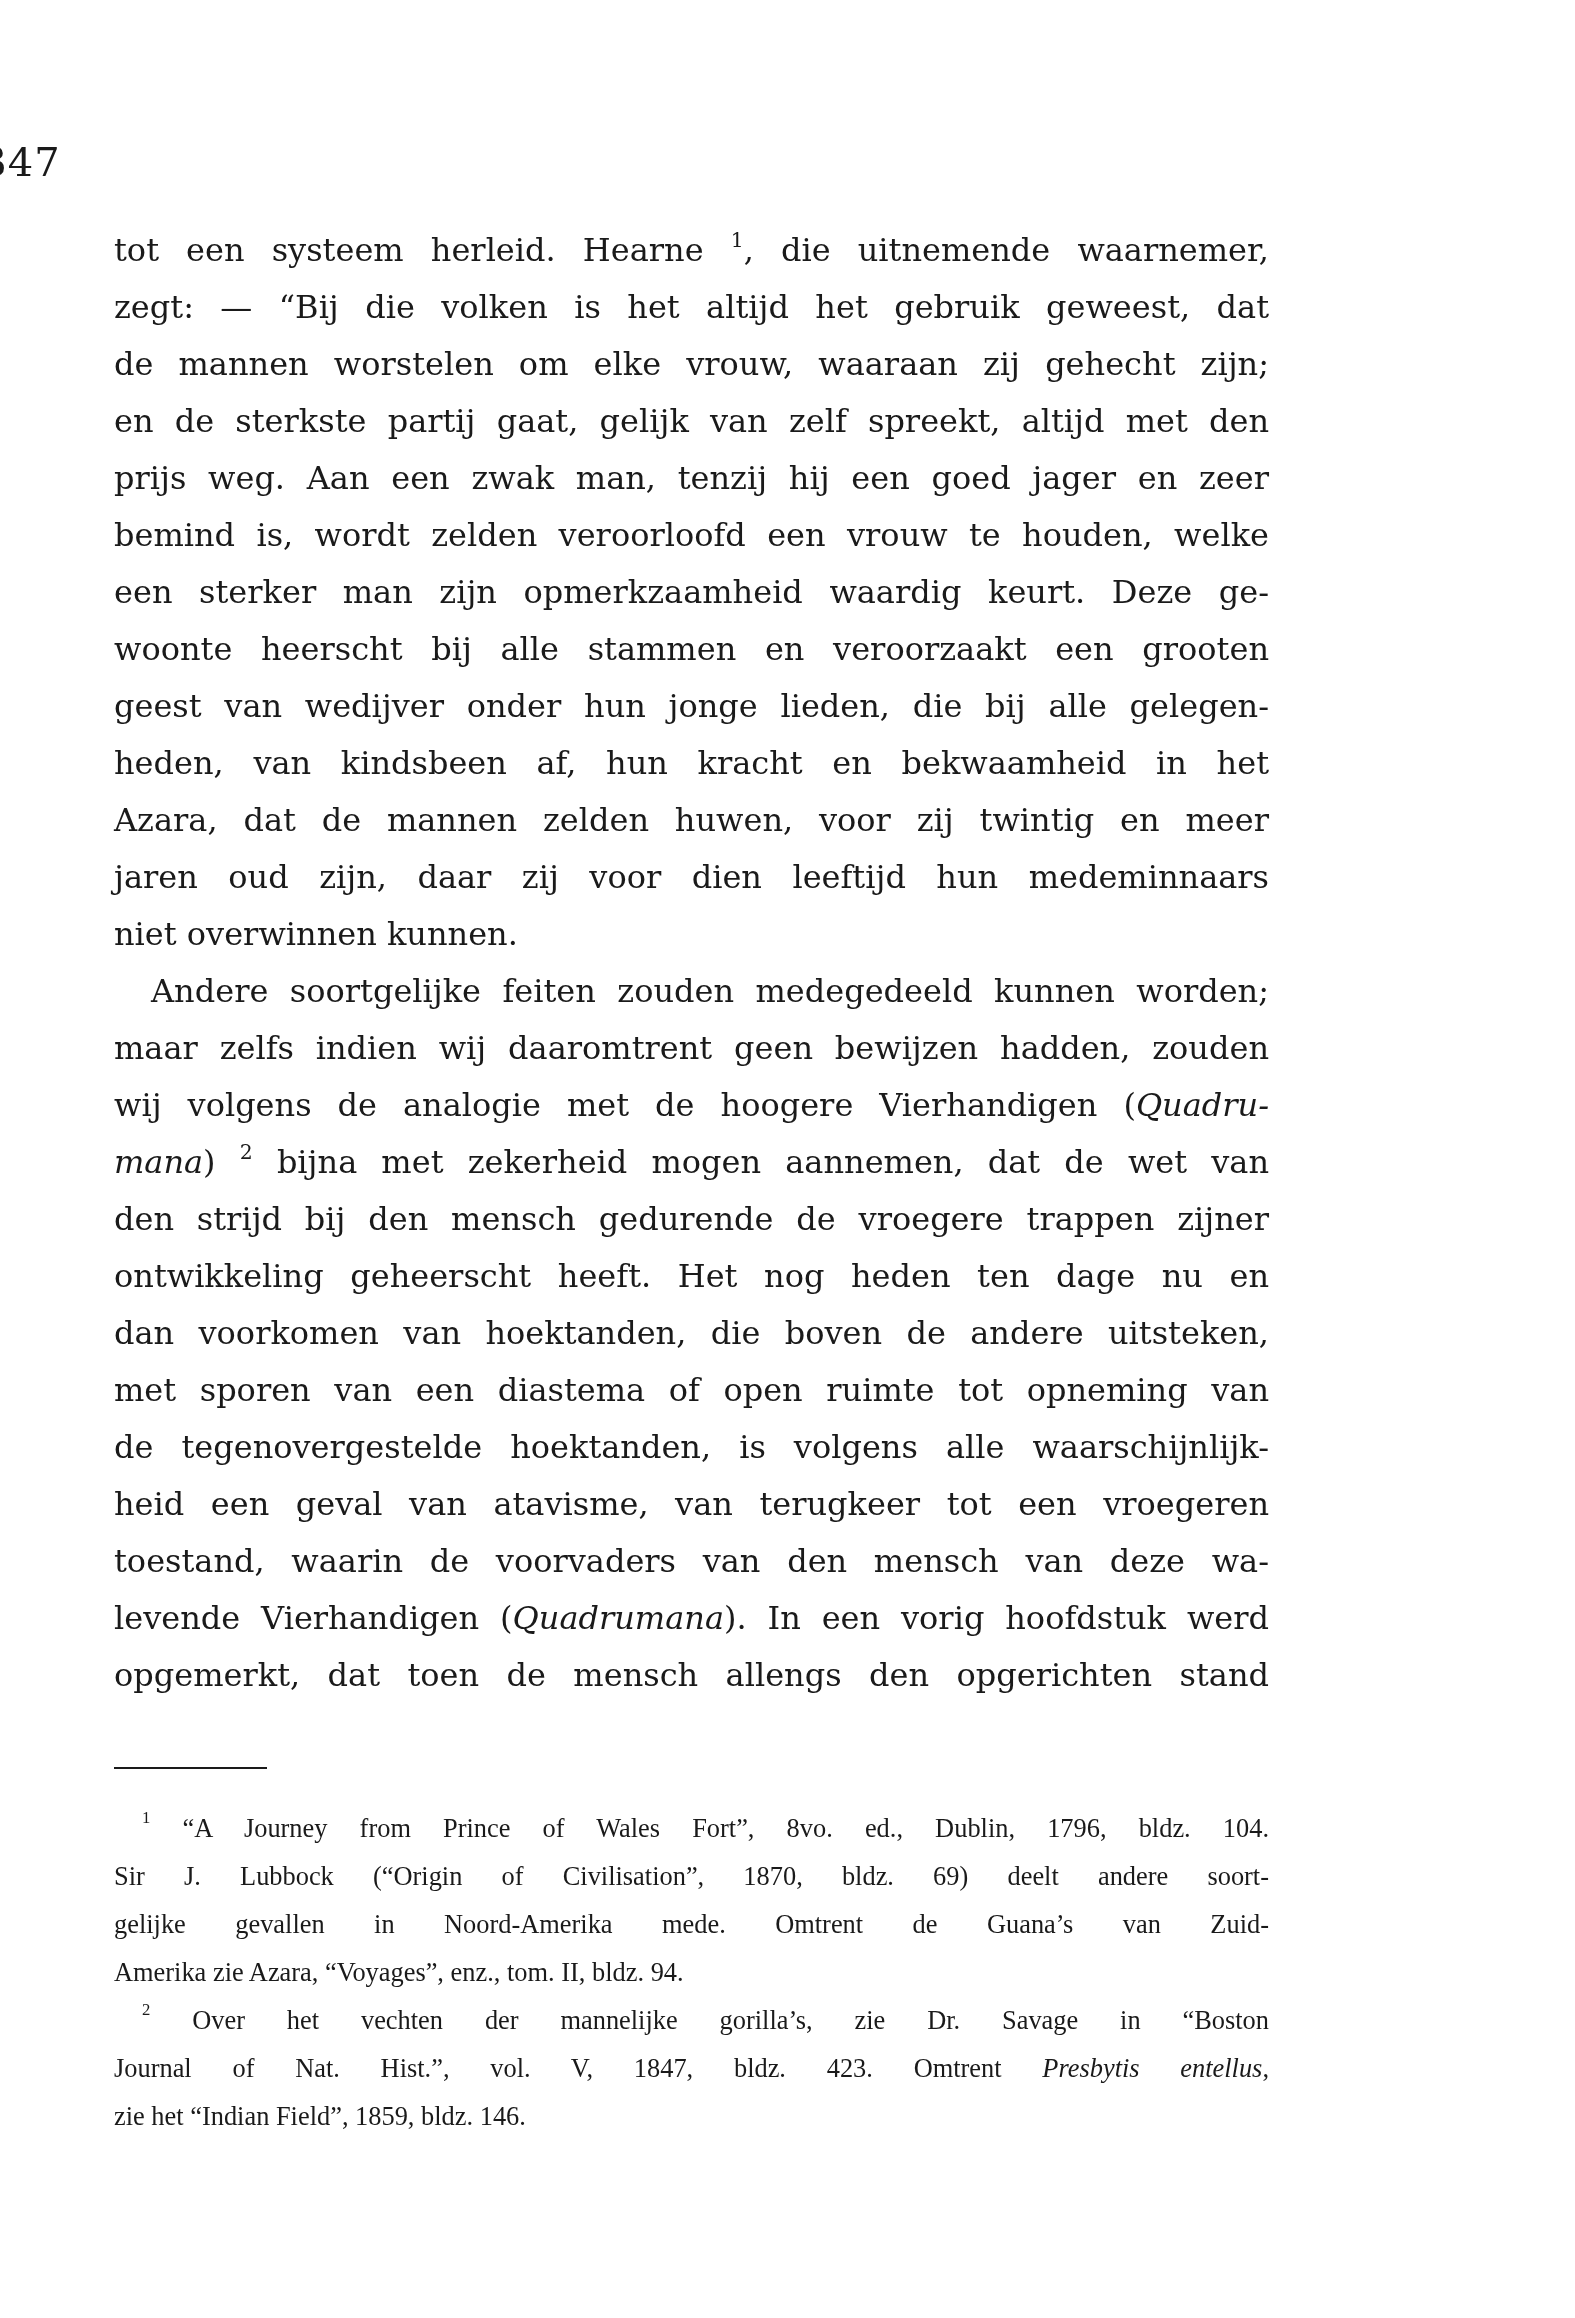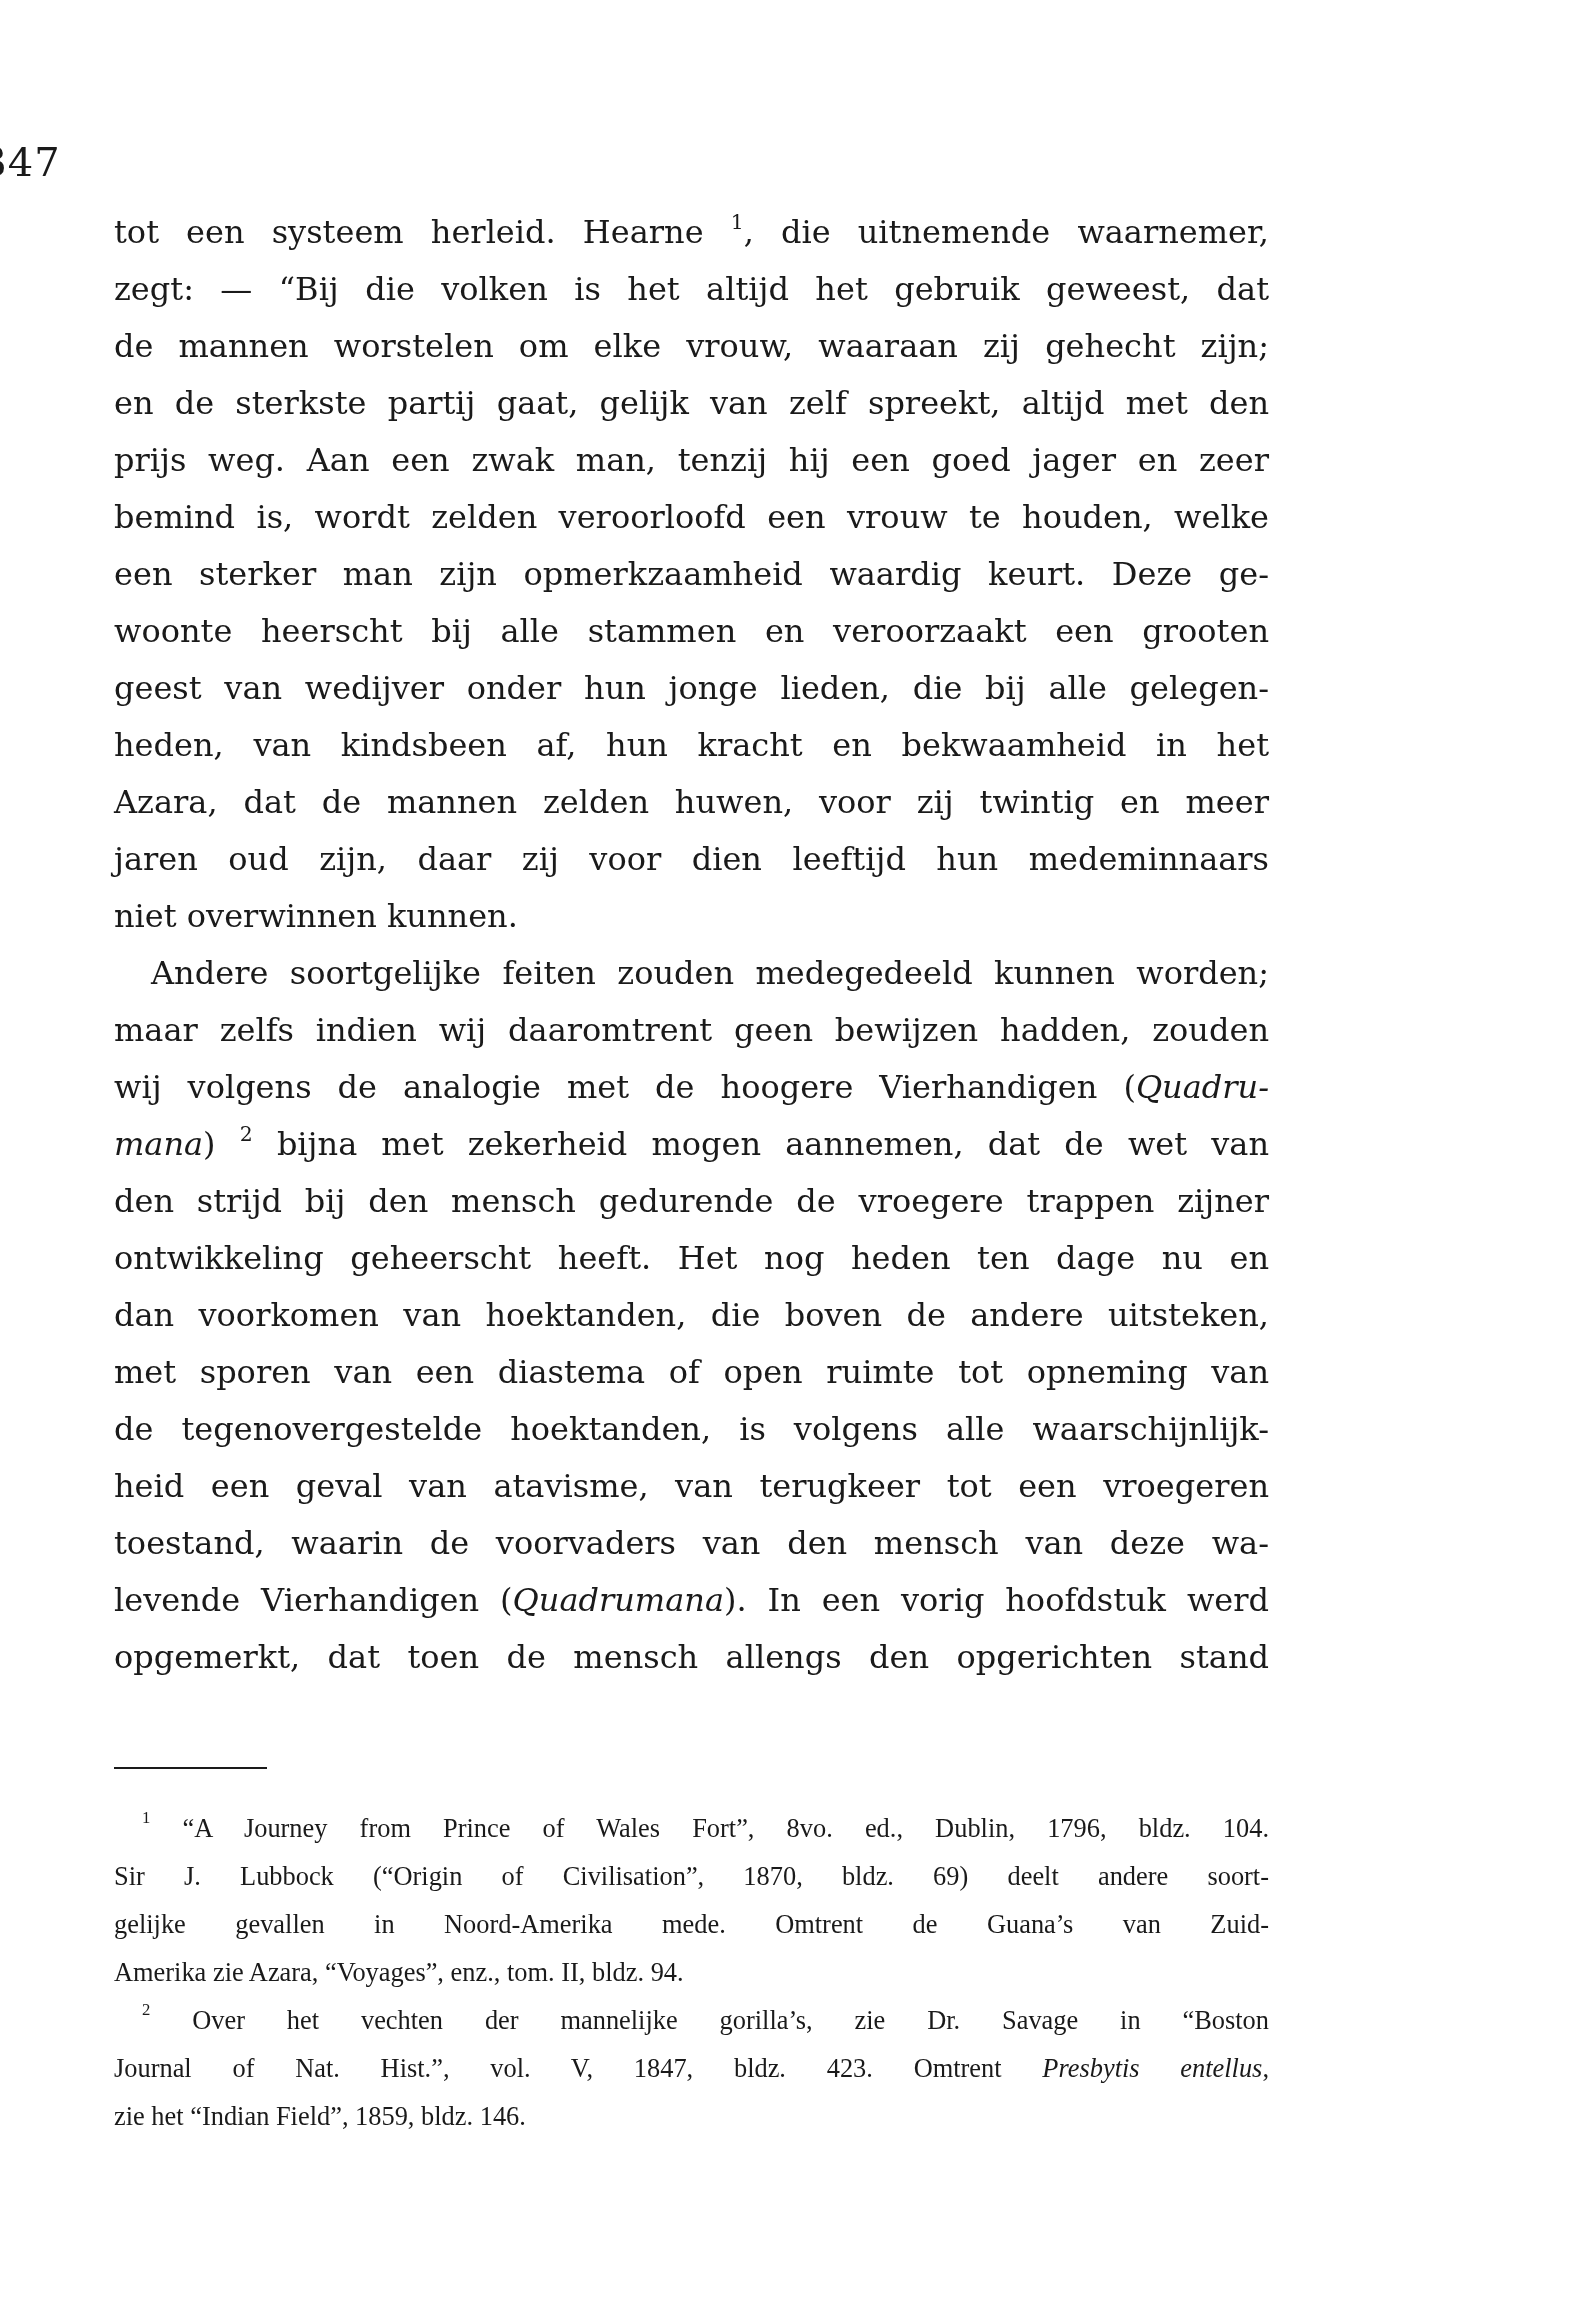--- a/index.html
+++ b/index.html
@@ -1,21 +1,21 @@
 <!DOCTYPE html>
 <html style="font-size:7.4px"><head>
 <meta charset="utf-8">
 <style>
   html, body { margin:0; padding:0; background:#ffffff; }
   body { width:1576px; height:2402px; position:relative; overflow:hidden;
          font-family:"DejaVu Serif", "Liberation Serif", serif; color:#1a1a1a; }
   .page-number { position:absolute; top:139px; left:0; width:1576px; text-align:left;
                  font-size:40px; letter-spacing:0.9px; }
   .page-number span { margin-left:-18.5px; }
-  .body-text { position:absolute; left:114px; width:1155px; top:204px; }
+  .body-text { position:absolute; left:114px; width:1155px; top:222px; }
   .line { display:block; height:57px; font-size:32px; line-height:57px;
           white-space:nowrap; text-align:justify; text-align-last:justify; }
   .line.last { text-align-last:left; }
   .line.indent { padding-left:37px; }
   sup { font-size:20.4px; vertical-align:top; line-height:0; position:relative; top:17.6px; }
   i { }
   .fn-rule { position:absolute; left:114px; top:1767px; width:153px; height:2.3px; background:#1a1a1a; }
   .footnotes { position:absolute; left:114px; width:1155px; top:1804px; }
   .fline { display:block; height:48px; font-size:26.4px; line-height:48px; white-space:nowrap;
            text-align:justify; text-align-last:justify;

